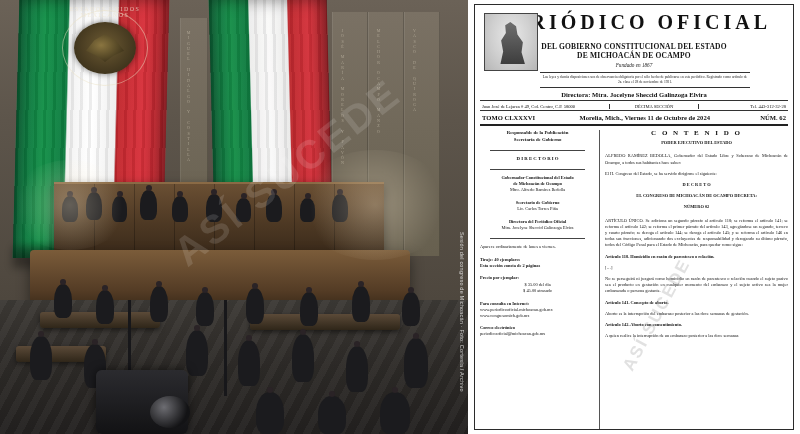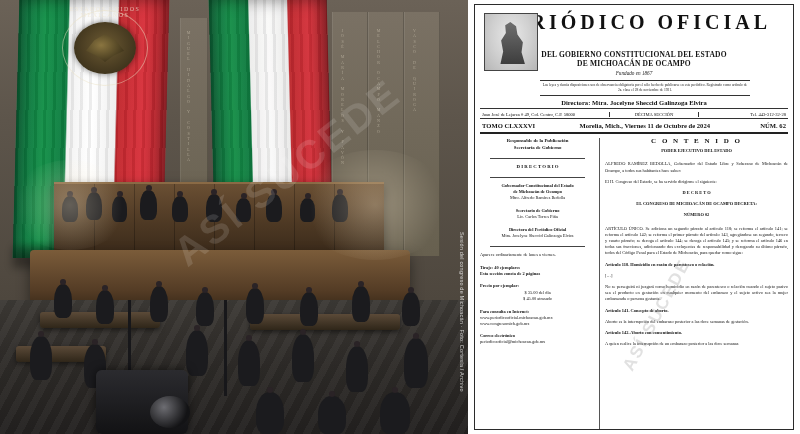--- a/index.html
+++ b/index.html
@@ -196,21 +196,21 @@
     clip-path: polygon(45% 0%, 62% 10%, 66% 30%, 82% 48%, 78% 72%, 88% 100%, 16% 100%, 24% 70%, 18% 44%, 32% 26%, 30% 8%);
   }
   .title-main {
     font-family: "Liberation Serif", serif;
     font-size: 20px;
     letter-spacing: 4px;
     font-weight: bold;
     margin: 2px 0 0 0;
     color: #111;
   }
-  .title-sub1 { font-size: 7.5px; font-weight: bold; letter-spacing: .2px; color:#111; margin-top: 16px;}
+  .title-sub1 { font-size: 7.5px; font-weight: bold; letter-spacing: .2px; color:#111; margin-top: 8px;}
   .title-sub2 { font-size: 7.5px; font-weight: bold; letter-spacing: .2px; color:#111;}
   .title-founded { font-size: 5.2px; font-style: italic; margin-top: 2px; color:#222;}
   .legal-box {
     margin: 4px 38px 0 60px;
     border-top: 1px solid #333;
     border-bottom: 1px solid #333;
     font-size: 3.6px;
     line-height: 5px;
     padding: 2px 2px;
     text-align: center;

